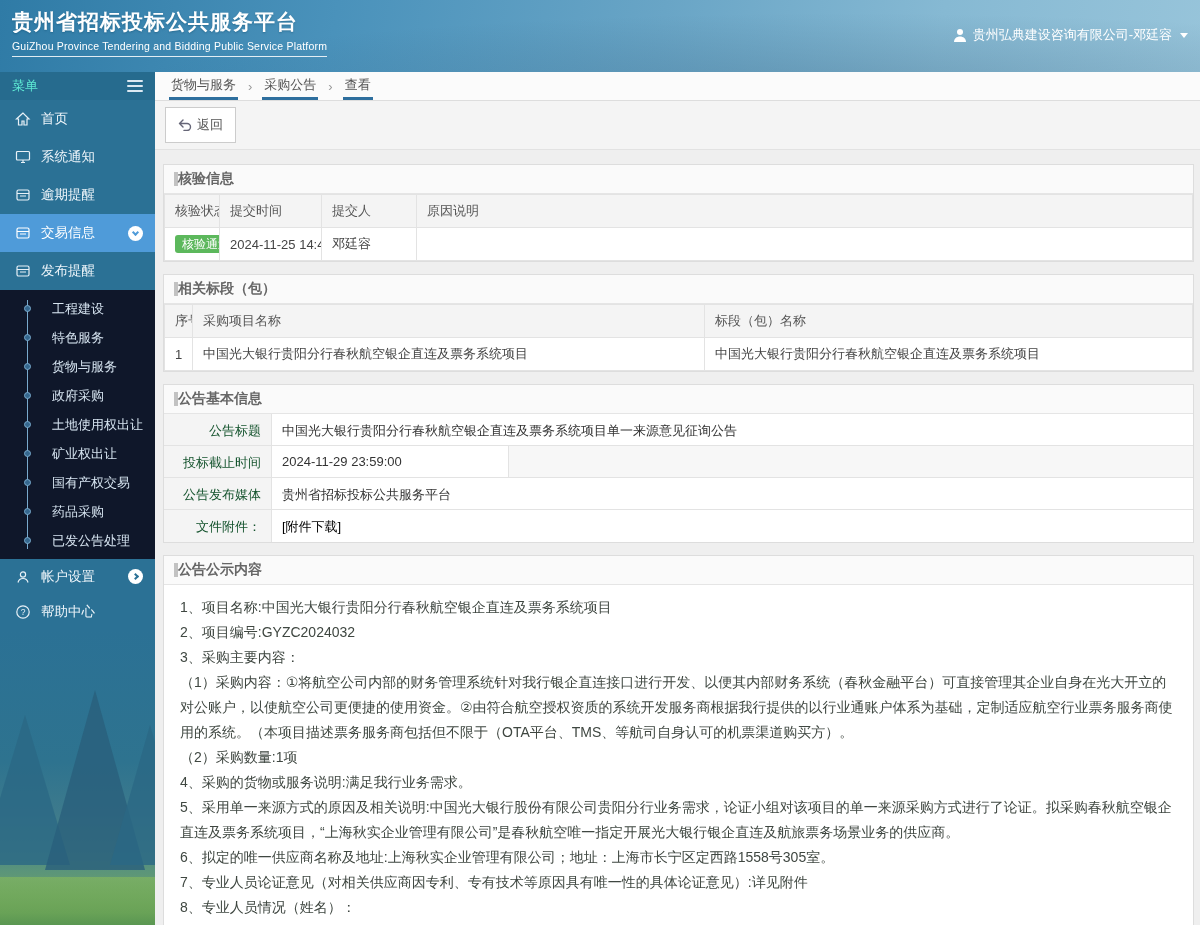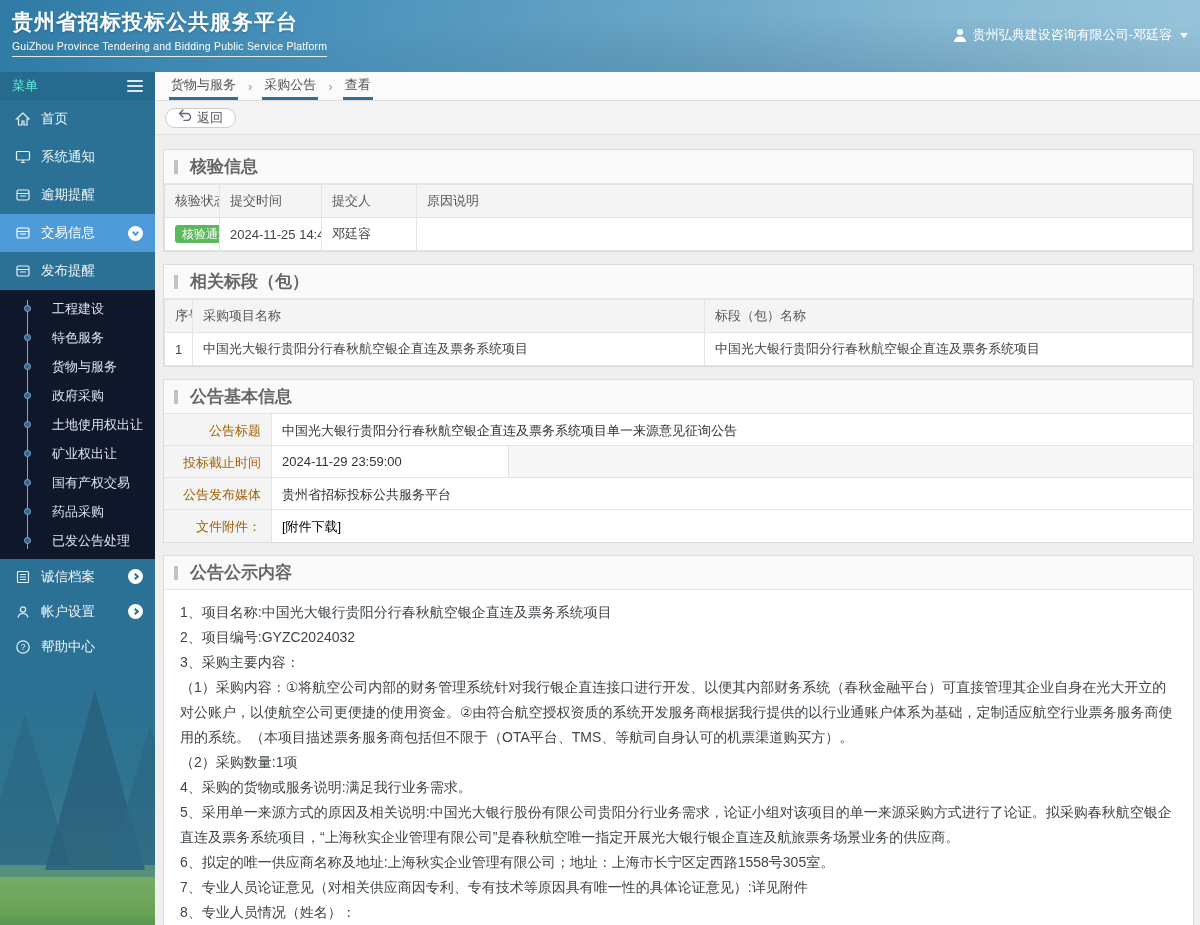--- a/index.html
+++ b/index.html
@@ -54,39 +54,39 @@
   .field-strip { position:absolute; bottom:0; left:0; right:0; height:48px;
     background:linear-gradient(180deg,rgba(140,190,90,.55),rgba(90,150,80,.85)); }
 
   
   .content { flex:1; display:flex; flex-direction:column; overflow:hidden; background:#efefef; }
   .crumb-bar { height:29px; background:#fbfbfb; border-bottom:1px solid #ddd; display:flex; align-items:flex-end;
     padding:0 14px; gap:10px; font-size:13px; color:#555; flex-shrink:0; }
   .crumb { padding:4px 2px 3px; border-bottom:3px solid #2e6f9e; cursor:pointer; }
   .crumb-sep { padding-bottom:6px; color:#999; }
   .toolbar { background:#f4f4f4; border-bottom:1px solid #e2e2e2; padding:6px 10px; flex-shrink:0; }
-  .btn-back { display:inline-flex; gap:5px; background:#fff; border:1px solid #ccc;
-    border-radius:12px; padding:0 12px; font-size:13px; color:#555; cursor:pointer; }
+  .btn-back { display:inline-flex; align-items:center; gap:5px; background:#fff; border:1px solid #ccc;
+    border-radius:0; padding:8px 12px; font-size:13px; color:#555; cursor:pointer; }
 
   .scroll-area { flex:1; overflow:hidden; padding:2px 0; }
   .panel { background:#fff; border:1px solid #ddd; margin:12px 6px 0 8px; }
-  .panel-title { background:#fafafa; border-bottom:1px solid #e5e5e5; padding:5px 10px; font-size:17px;
-    font-weight:bold; color:#666; display:flex; align-items:center; gap:12px; }
+  .panel-title { background:#fafafa; border-bottom:1px solid #e5e5e5; padding:5px 10px; font-size:14px;
+    font-weight:bold; color:#666; display:flex; align-items:center; gap:0; }
   .tbar { width:4px; height:14px; background:#c2c2c2; display:inline-block; }
 
   table { width:100%; border-collapse:collapse; font-size:13px; color:#444; table-layout:fixed; }
   th { background:#f4f4f4; font-weight:normal; color:#555; text-align:left; }
   th,td { border:1px solid #e3e3e3; padding:7px 10px; overflow:hidden; white-space:nowrap; }
   td { background:#fff; }
   .badge-pass { display:inline-block; background:#5cb85c; color:#fff; font-size:12px; padding:3px 7px;
     border-radius:3px; line-height:1; }
 
   .kv-row { display:flex; border-bottom:1px solid #e3e3e3; min-height:32px; font-size:13px; }
   .kv-row:last-child { border-bottom:none; }
-  .kv-label { width:108px; background:#f4f4f4; color:#a16207; text-align:right; padding:8px 10px 0 4px;
+  .kv-label { width:108px; background:#f4f4f4; color:#14532d; text-align:right; padding:8px 10px 0 4px;
     border-right:1px solid #e3e3e3; flex-shrink:0; }
   .kv-value { flex:1; padding:8px 10px 0; color:#333; background:#fff; }
   .kv-value.boxed { flex:0 0 237px; border-right:1px solid #e3e3e3; }
   .kv-filler { flex:1; background:#f7f7f7; }
   .link { color:#000000; cursor:pointer; }
 
   .notice-body { padding:10px 16px 16px; font-size:14px; color:#3f4741; line-height:25px; }
   .notice-line { white-space:pre-wrap; }
 </style>
 </head>
@@ -176,32 +176,20 @@
       <div class="sub-item">特色服务</div>
       <div class="sub-item">货物与服务</div>
       <div class="sub-item">政府采购</div>
       <div class="sub-item">土地使用权出让</div>
       <div class="sub-item">矿业权出让</div>
       <div class="sub-item">国有产权交易</div>
       <div class="sub-item">药品采购</div>
       <div class="sub-item">已发公告处理</div>
     </div>
 
-    <div class="side-item side-bottom-item">
-      <span class="ico">
-        <svg width="16" height="16" viewBox="0 0 16 16">
-            <rect x="2.5" y="2.5" width="11" height="11" rx="1" fill="none" stroke="#e8f1f7" stroke-width="1.2"></rect>
-            <path d="M5 5.5h6M5 8h6M5 10.5h6" stroke="#e8f1f7" stroke-width="1.2"></path>
-          </svg>
-      </span>
-      <span>诚信档案</span>
-      <span class="circ">
-          <span class="chev right"></span>
-        </span>
-    </div>
 
     <div class="side-item side-bottom-item">
       <span class="ico">
         <svg width="16" height="16" viewBox="0 0 16 16">
             <circle cx="8" cy="5.5" r="2.6" fill="none" stroke="#e8f1f7" stroke-width="1.2"></circle>
             <path d="M3 13.5c.6-2.6 2.6-4 5-4s4.4 1.4 5 4" fill="none" stroke="#e8f1f7" stroke-width="1.2"></path>
           </svg>
       </span>
       <span>帐户设置</span>
       <span class="circ">

